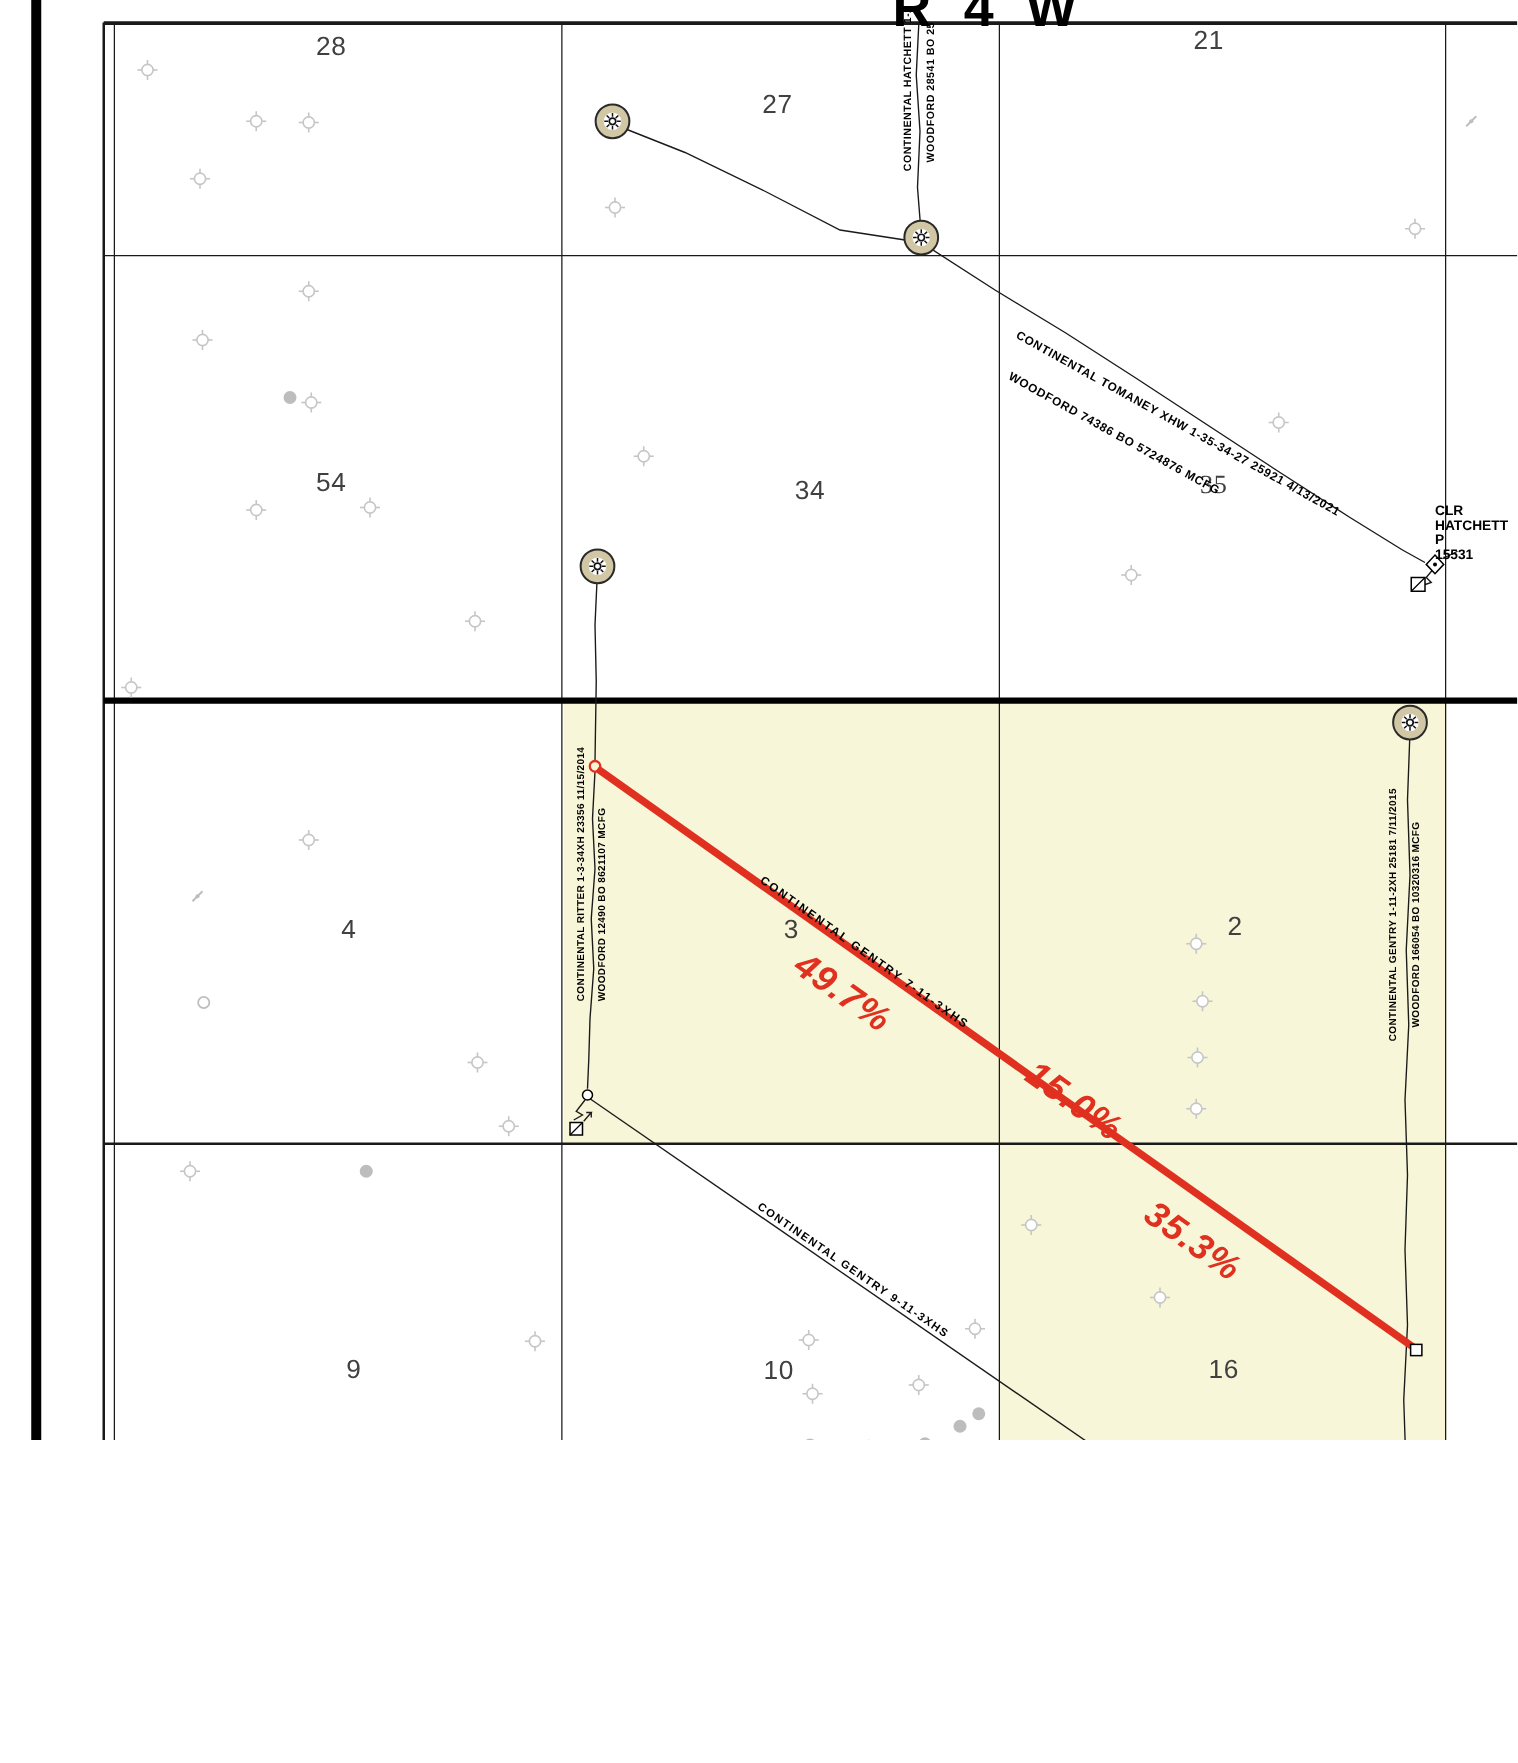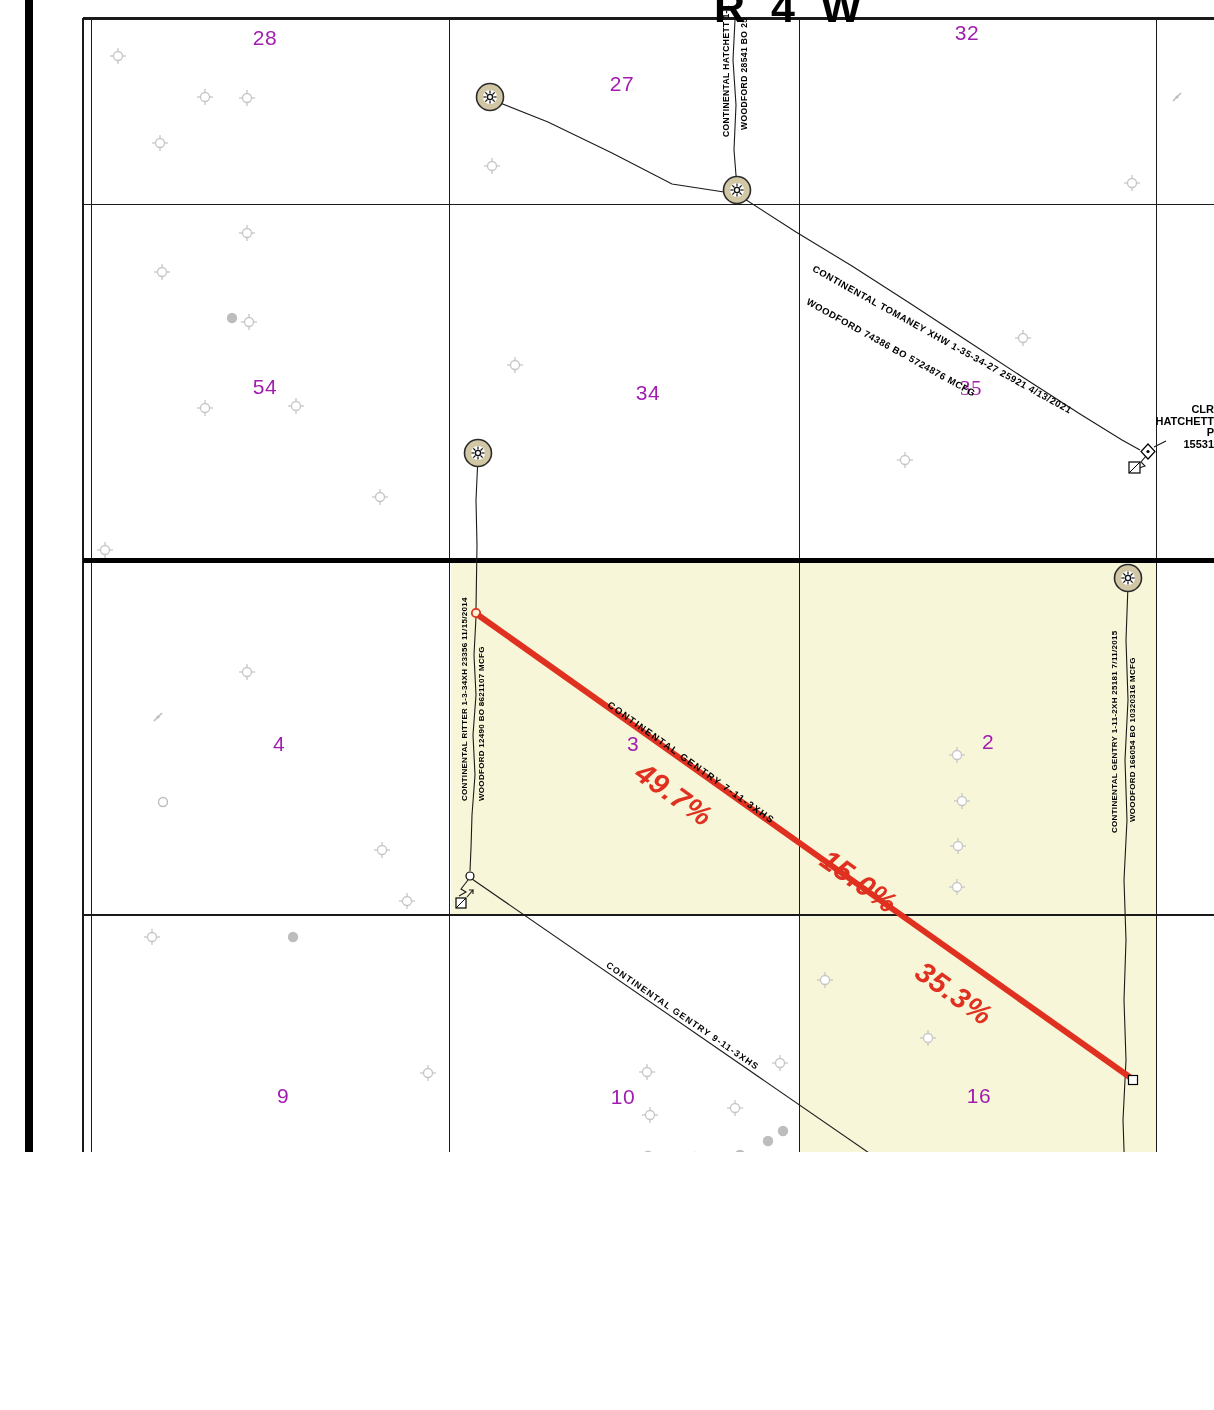--- a/index.html
+++ b/index.html
@@ -2,30 +2,30 @@
 <html style="--hl: #f8f6d8; --red: #e03020; --ln: #1a1a1a;"><head>
 <meta charset="utf-8">
 <style>
   html,body{margin:0;padding:0;background:#fff;}
   .canvas{position:relative;width:1214px;height:1152px;background:#fff;overflow:hidden;
           font-family:"Liberation Sans",sans-serif;}
   .leftbar{position:absolute;left:25px;top:0;width:8px;height:1410px;background:#000;}
   .hl{position:absolute;background:var(--hl,#f8f6d8);}
   .vline,.hline{position:absolute;background:var(--ln,#1a1a1a);}
   .overlay{position:absolute;left:0;top:0;}
-  .seclabel{position:absolute;font-size:21px;color:#a21caf;transform:translate(-50%,-50%);
+  .seclabel{position:absolute;font-size:21px;color:#404040;transform:translate(-50%,-50%);
             letter-spacing:.5px;}
   .title{position:absolute;left:714px;top:-17px;font-size:43px;font-weight:bold;
          letter-spacing:7px;color:#000;white-space:nowrap;}
   .vtext{position:absolute;white-space:nowrap;font-weight:bold;color:#000;
          transform-origin:0 0;transform:rotate(-90deg);}
   .dtext{position:absolute;white-space:nowrap;font-weight:bold;color:#000;transform-origin:0 0;}
   .pct{position:absolute;white-space:nowrap;font-weight:bold;font-style:italic;
        font-size:29px;transform-origin:0 0;color:var(--red,#e03020);letter-spacing:1px;}
-  .clrblock{position:absolute;left:1148px;top:404px;width:66px;text-align:right;
+  .clrblock{position:absolute;left:1148px;top:404px;width:66px;text-align:left;
             font-size:11px;font-weight:bold;line-height:11.5px;color:#000;}
   .f85{font-size:8.5px;letter-spacing:.4px;} .f8{font-size:8px;letter-spacing:.3px;}
   .f95{font-size:9.5px;} .ls16{letter-spacing:1.6px;} .ls12{letter-spacing:1.2px;} .ls06{letter-spacing:.6px;}
 </style>
 </head>
 <body>
 
 <div class="canvas">
 
   <div class="hl" style="left:451px;top:562px;width:706px;height:353px;"></div>
@@ -528,21 +528,21 @@
           <line x1="1130.5455844122716" y1="575.4544155877285" x2="1132.6669047558312" y2="573.3330952441688" stroke="#111" stroke-width="1.2"></line>
         </g>
       </g>
   </svg>
 
   <div class="title">R 4 W</div>
 
   <div id="section-labels">
       <div class="seclabel" style="left: 265px; top: 38px;">28</div>
       <div class="seclabel" style="left: 622px; top: 40px; margin-top: 44px;">27</div>
-      <div class="seclabel" style="left: 967px; top: 33px;">32</div>
+      <div class="seclabel" style="left: 967px; top: 33px;">21</div>
       <div class="seclabel" style="left: 265px; top: 387px;">54</div>
       <div class="seclabel" style="left: 648px; top: 393px;">34</div>
       <div class="seclabel" style="left: 971px; top: 388px; font-family: Liberation Serif, serif;">35</div>
       <div class="seclabel" style="left: 279px; top: 744px;">4</div>
       <div class="seclabel" style="left: 633px; top: 744px;">3</div>
       <div class="seclabel" style="left: 988px; top: 742px;">2</div>
       <div class="seclabel" style="left: 283px; top: 1096px;">9</div>
       <div class="seclabel" style="left: 623px; top: 1097px; text-align: center;">10</div>
       <div class="seclabel" style="left: 979px; top: 1096px;">16</div>
     </div>

